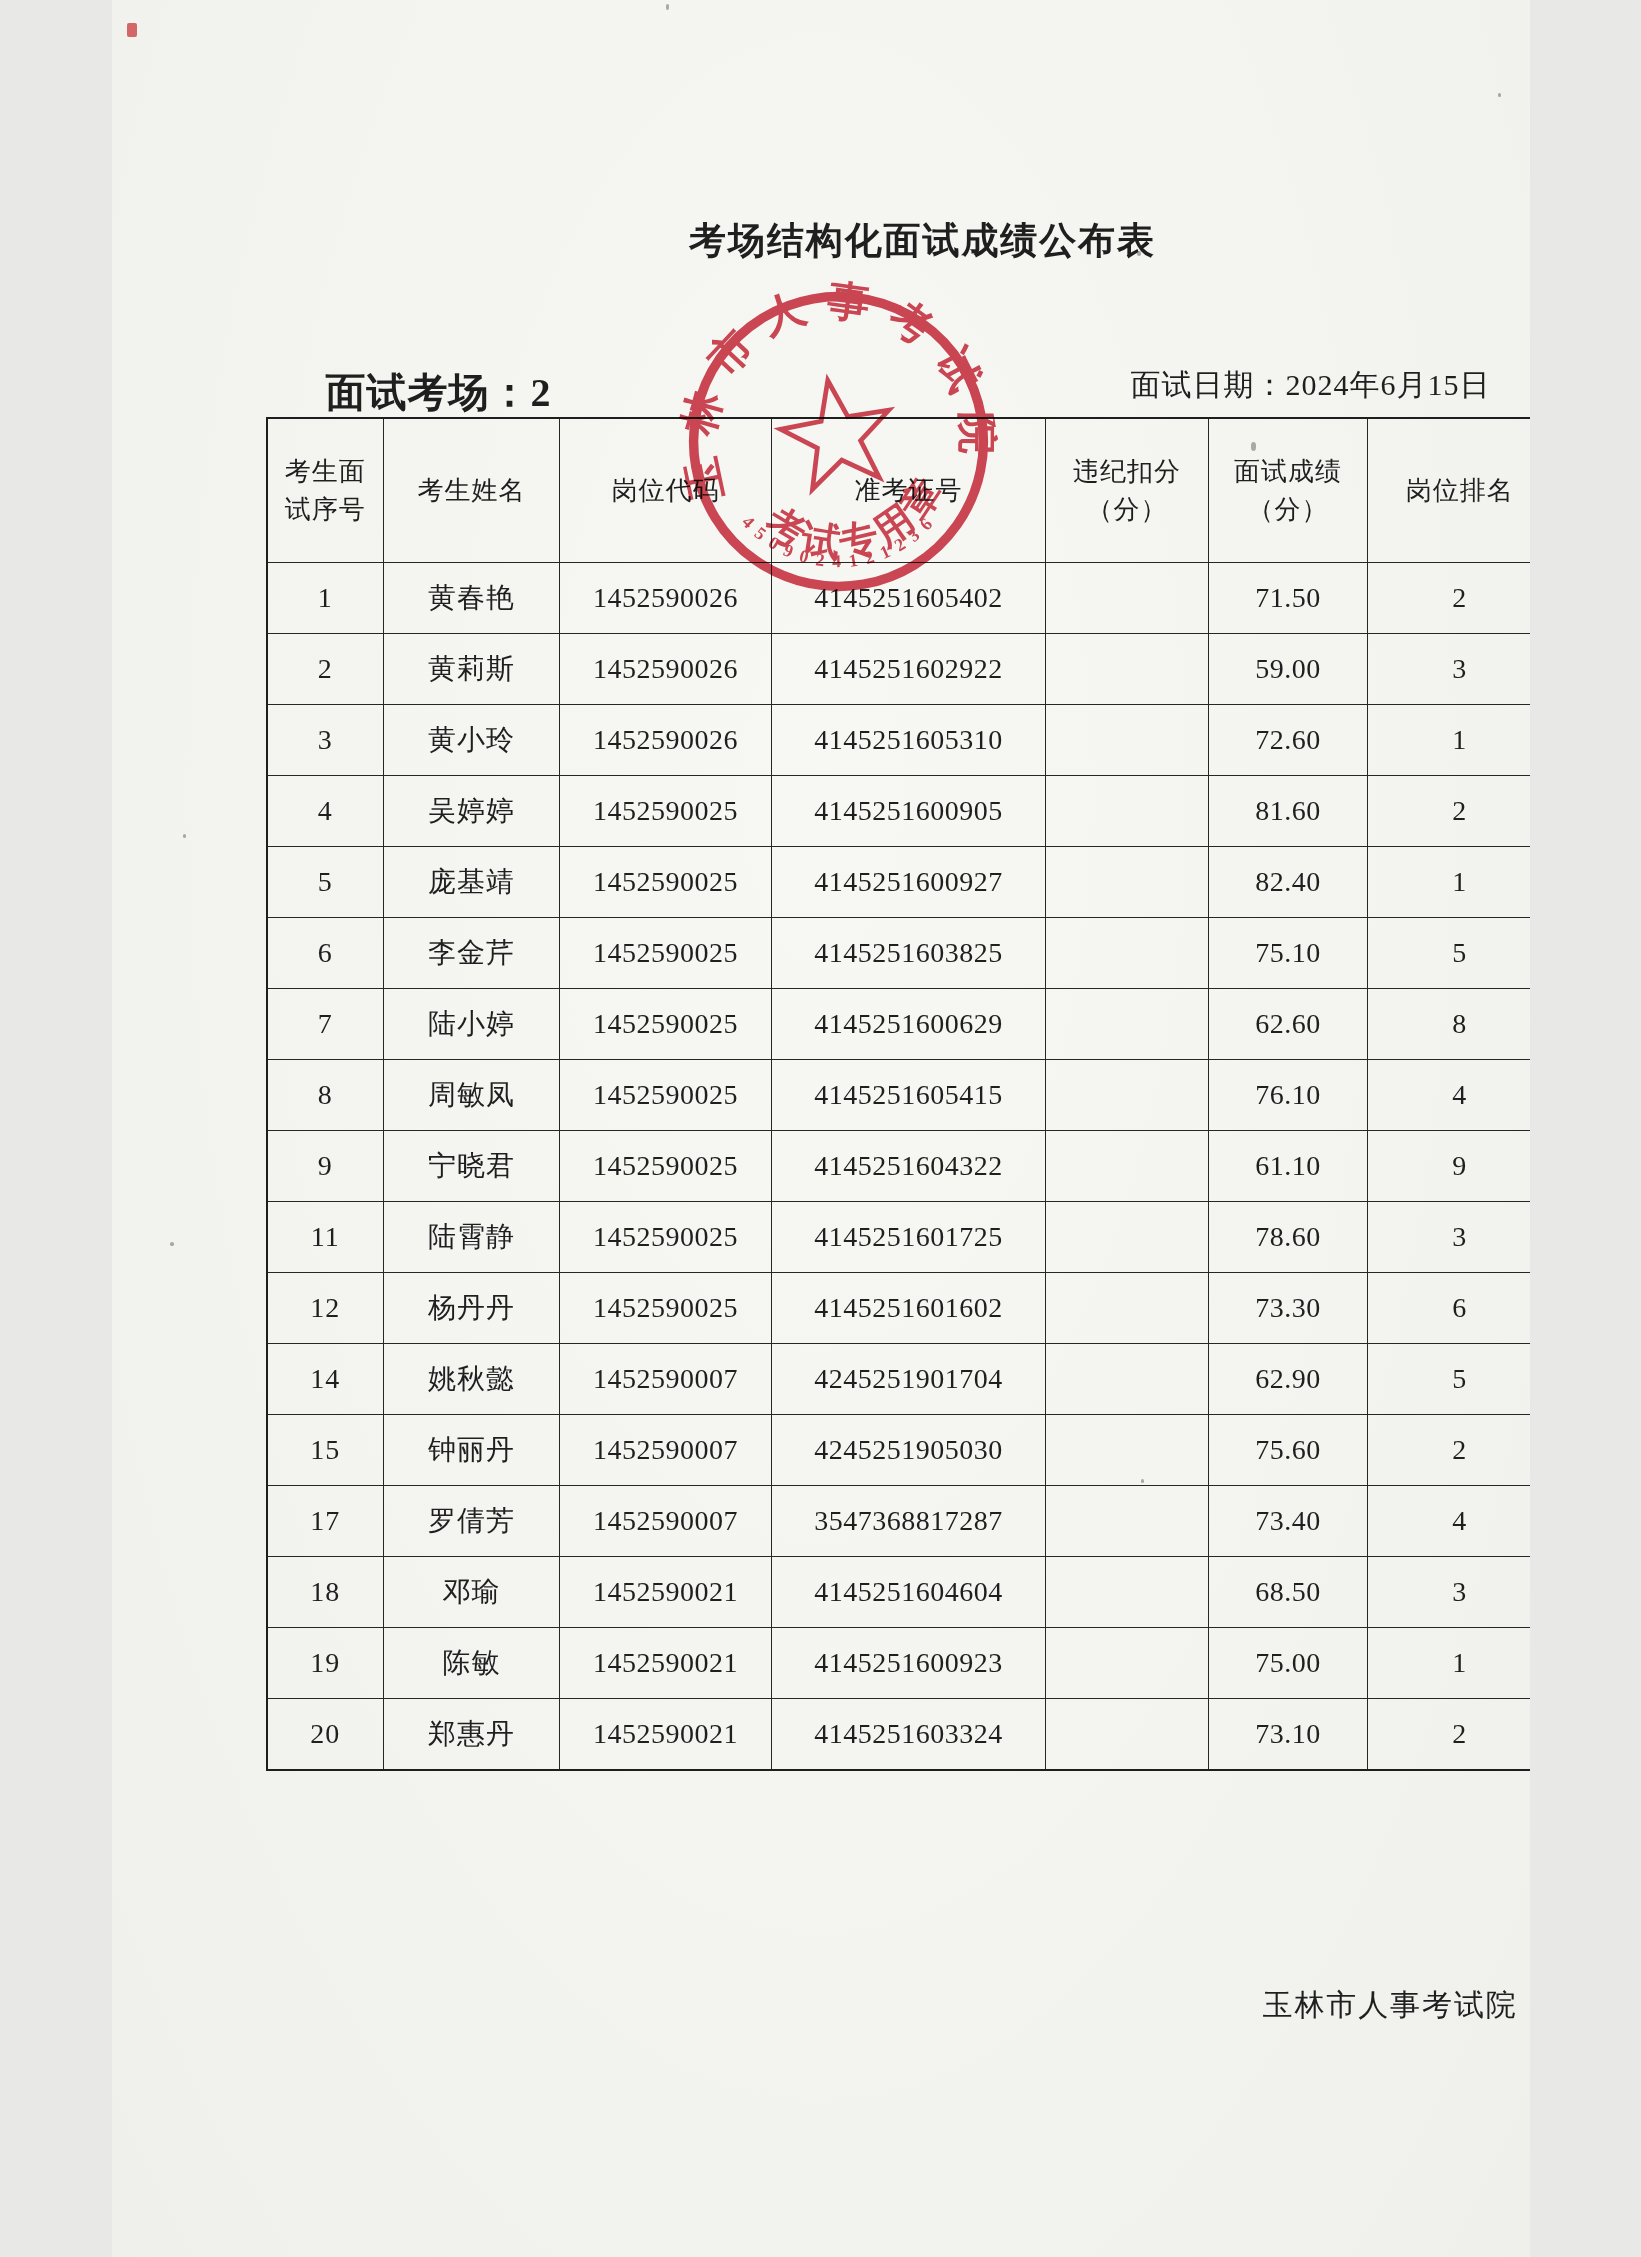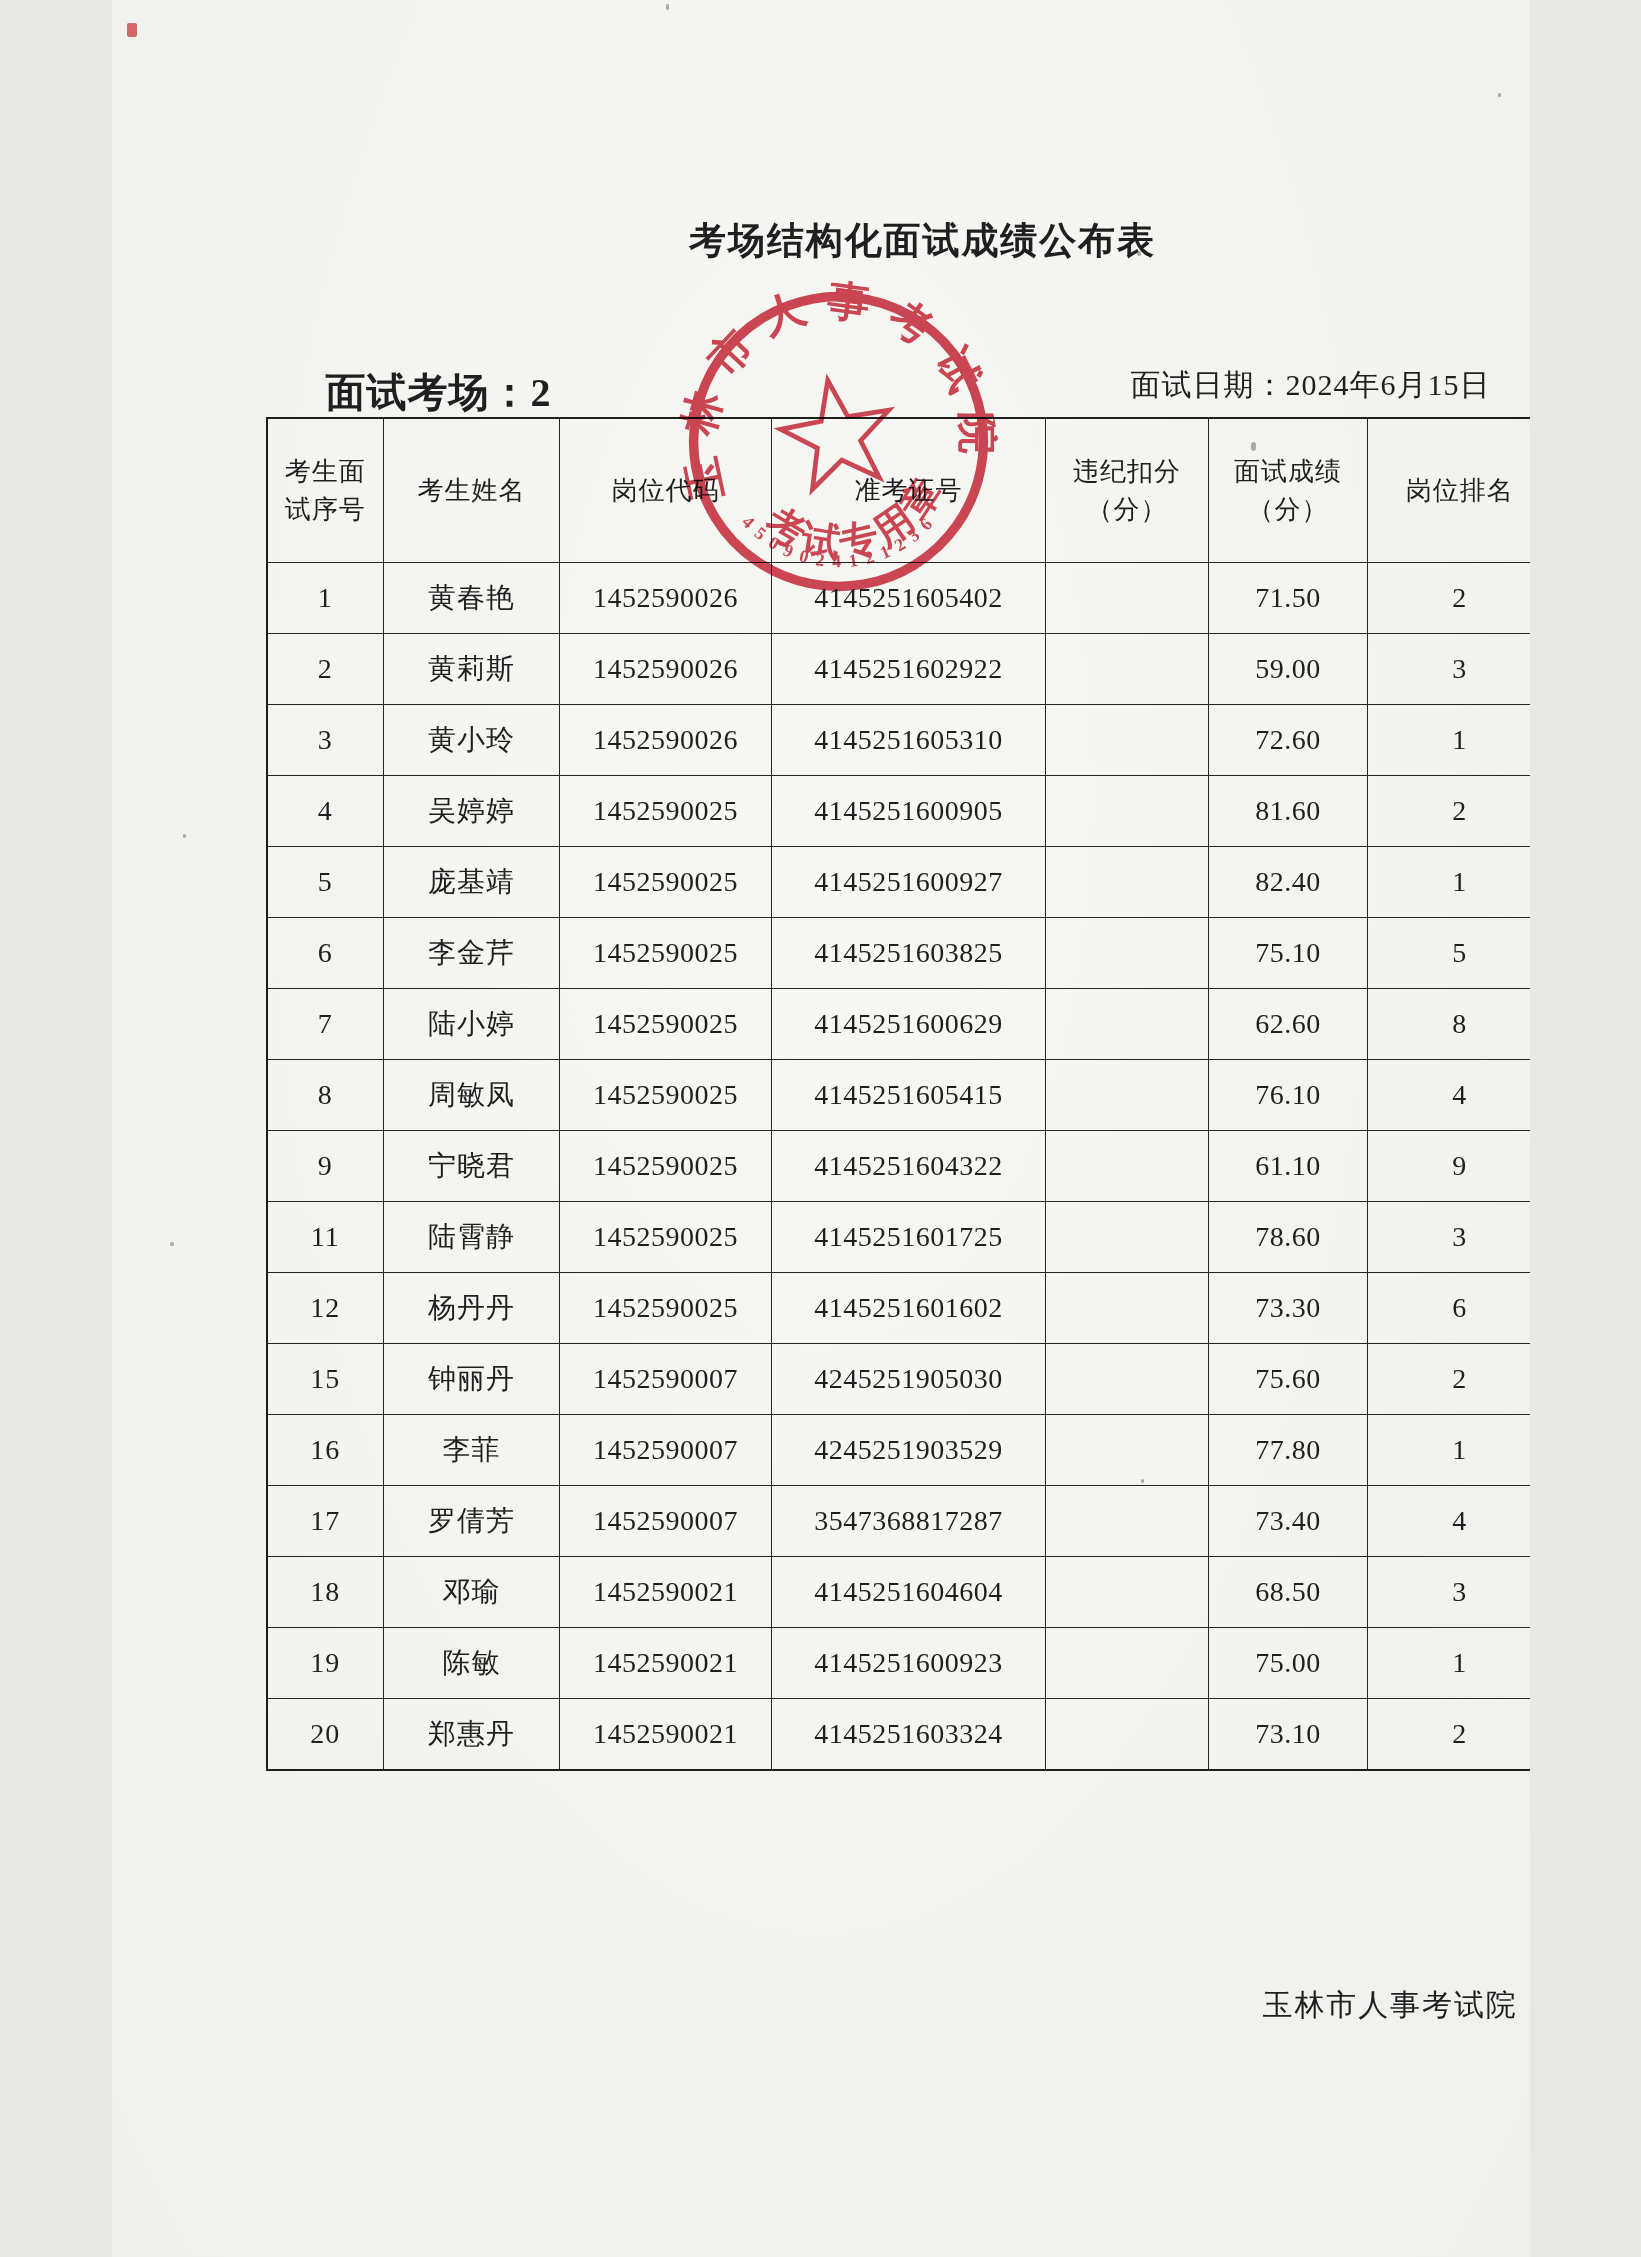--- a/index.html
+++ b/index.html
@@ -195,36 +195,36 @@
         <tr>
           <td>12</td>
           <td>杨丹丹</td>
           <td>1452590025</td>
           <td>4145251601602</td>
           <td></td>
           <td>73.30</td>
           <td>6</td>
         </tr>
         <tr>
+          <td>14</td>
+          <td>姚秋懿</td>
+          <td>1452590007</td>
+          <td>4245251901704</td>
+          <td></td>
+          <td>62.90</td>
+          <td>5</td>
+        </tr>
+        <tr>
           <td>15</td>
           <td>钟丽丹</td>
           <td>1452590007</td>
           <td>4245251905030</td>
           <td></td>
           <td>75.60</td>
           <td>2</td>
-        </tr>
-        <tr>
-          <td>16</td>
-          <td>李菲</td>
-          <td>1452590007</td>
-          <td>4245251903529</td>
-          <td></td>
-          <td>77.80</td>
-          <td>1</td>
         </tr>
         <tr>
           <td>17</td>
           <td>罗倩芳</td>
           <td>1452590007</td>
           <td>3547368817287</td>
           <td></td>
           <td>73.40</td>
           <td>4</td>
         </tr>

